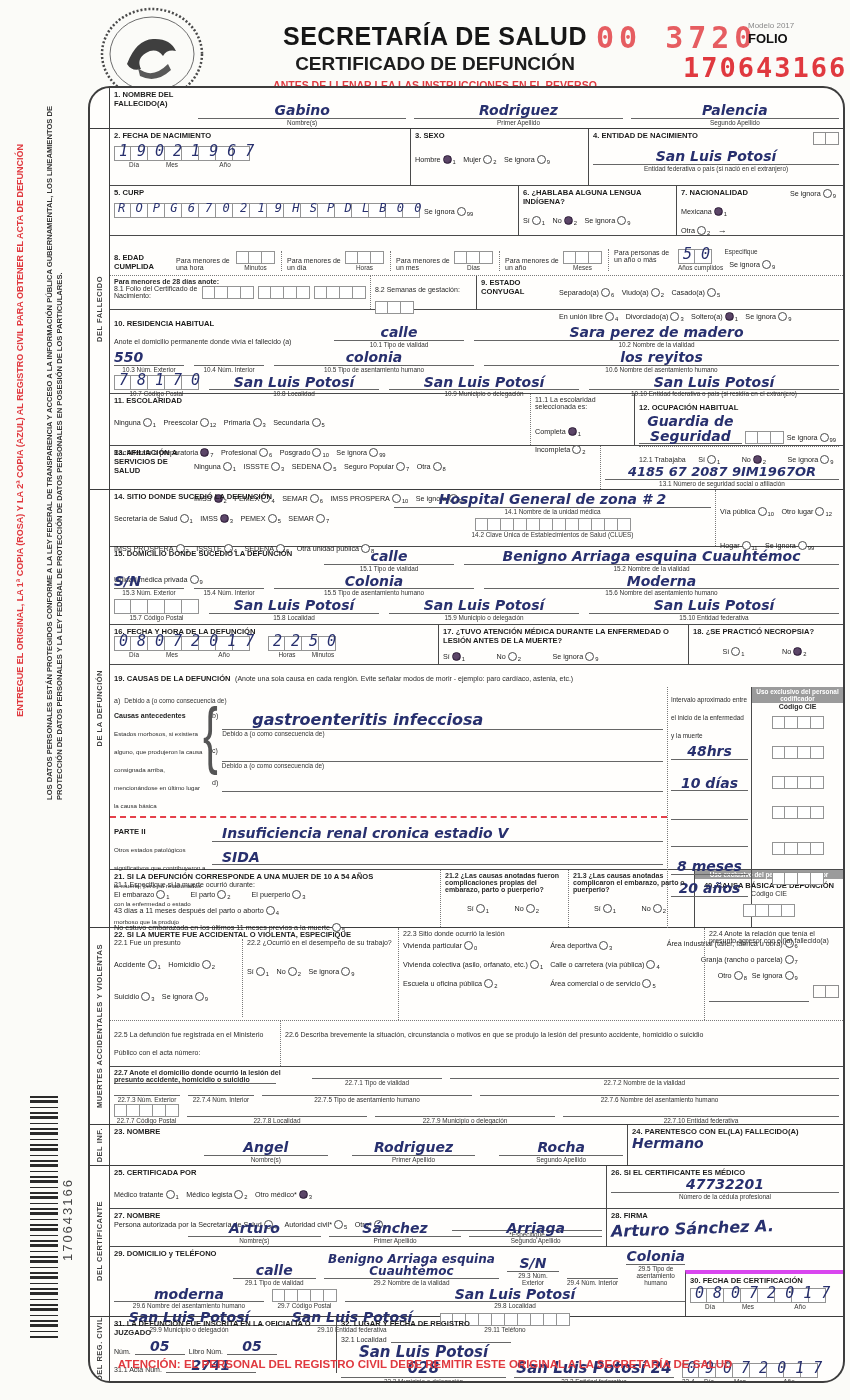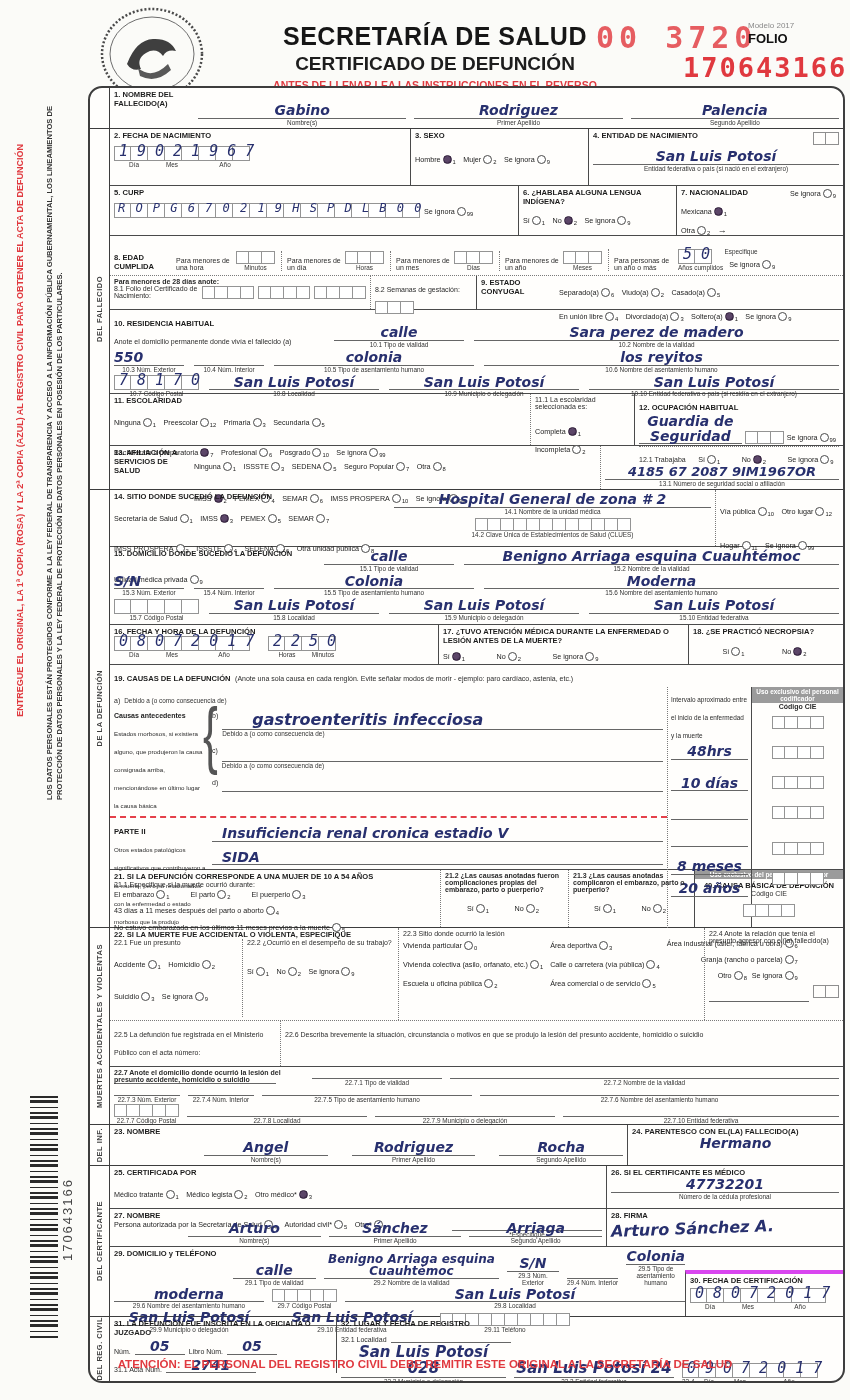--- a/index.html
+++ b/index.html
@@ -18,21 +18,21 @@
   .logo{position:absolute;left:96px;top:6px}
   
   .vside{position:absolute;display:flex;align-items:center;justify-content:center}
   .vtxt{writing-mode:vertical-rl;transform:rotate(180deg);white-space:nowrap}
   .side-red{left:12px;top:90px;height:680px;width:16px;font-size:9px;font-weight:bold;color:#e0393f}
   .side-blk{left:40px;top:60px;height:740px;width:30px;font-size:7.6px;font-weight:bold;color:#333}
   .side-blk .vtxt{white-space:normal;line-height:1.35;height:740px}
   .barcode{position:absolute;left:30px;top:1096px;width:28px;height:244px;background:repeating-linear-gradient(to bottom,#2a2a2a 0 2px,transparent 2px 4px,#2a2a2a 4px 7px,transparent 7px 11px,#2a2a2a 11px 12px,transparent 12px 16px)}
   .bc-num{position:absolute;left:60px;top:1140px;height:160px;width:14px;font-size:13px;color:#444;letter-spacing:2px}
   
-  .form{position:absolute;left:88px;top:86px;width:757px;border:2px solid #3d3d3d;border-radius:14px;background:#fffefc;overflow:hidden}
+  .form{position:absolute;left:88px;top:86px;width:757px;border:2px solid #3d3d3d;border-radius:22px;background:#fffefc;overflow:hidden}
   .grp{display:flex;border-top:1.5px solid #3d3d3d}
   .grp:first-child{border-top:0}
   .vlab{width:20px;min-width:20px;border-right:1px solid #3d3d3d;display:flex;align-items:center;justify-content:center;font-size:7.5px;font-weight:bold;color:#3f3f3f;letter-spacing:.5px}
   .gbody{flex:1;min-width:0}
   .r{display:flex;border-top:1px solid #4a4a4a}
   .r:first-child{border-top:0}
   .cl{border-left:1px solid #4a4a4a}
   .dotl{border-left:1px dotted #7a7a7a}
   .dott{border-top:1px dotted #7a7a7a}
   .cell{padding:2px 4px;position:relative;min-width:0}
@@ -259,21 +259,21 @@
                 <span class="lab" style="width:56px">Para menores de un año</span>
                 <span class="wf">
                   <span class="comb s">
                     <i></i>
                     <i></i>
                     <i></i>
                   </span>
                   <span class="wl">Meses</span>
                 </span>
               </span>
-            <span class="dotl" style="display:flex;align-items:flex-end;gap:2px;padding-left:5px">
+            <span class="dotl" style="display:flex;align-items:flex-start;gap:2px;padding-left:5px">
                 <span class="lab" style="width:62px">Para personas de un año o más</span>
                 <span class="wf">
                   <span class="comb">
                     <i></i>
                     <i></i>
                     <b class="cv">50</b>
                   </span>
                   <span class="wl">Años cumplidos</span>
                 </span>
               </span>
@@ -931,21 +931,21 @@
                 <b class="hw wv">Rodriguez</b>
                 <span class="wl">Primer Apellido</span>
               </span>
             <span class="wf" style="flex:1">
                 <b class="hw wv">Rocha</b>
                 <span class="wl">Segundo Apellido</span>
               </span>
           </div>
           <div class="cell cl" style="width:216px">
             <div class="st">24. PARENTESCO CON EL(LA) FALLECIDO(A)</div>
-            <b class="hw" style="display:block;text-align:center">Hermano</b>
+            <b class="hw" style="display:block;text-align:left">Hermano</b>
           </div>
         </div>
       </div>
     </div>
 
     <div class="grp">
       <div class="vlab">
           <span class="vtxt">DEL CERTIFICANTE</span>
         </div>
       <div class="gbody">

